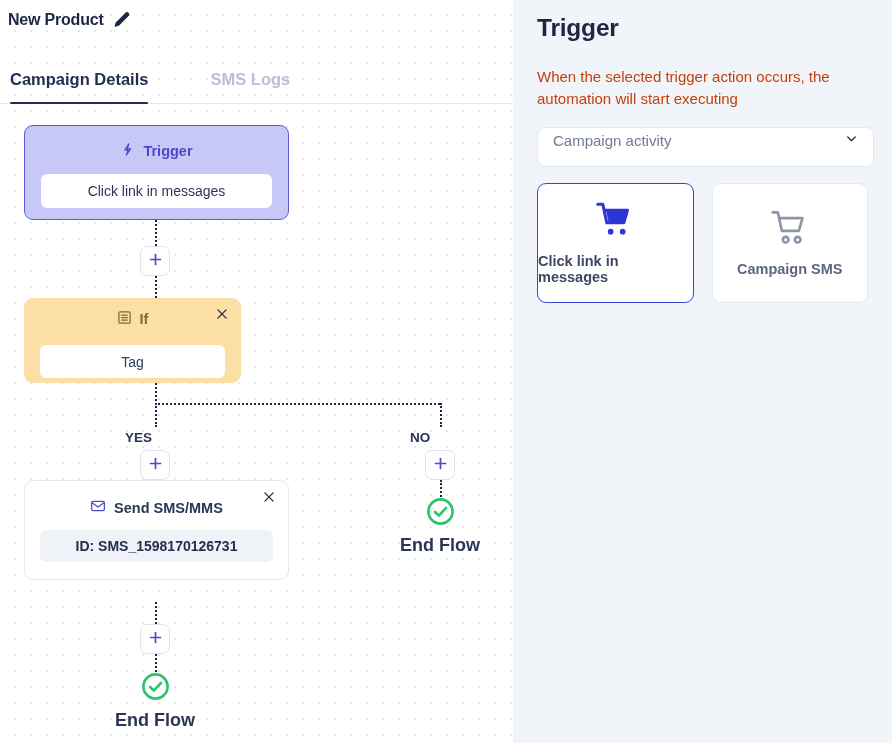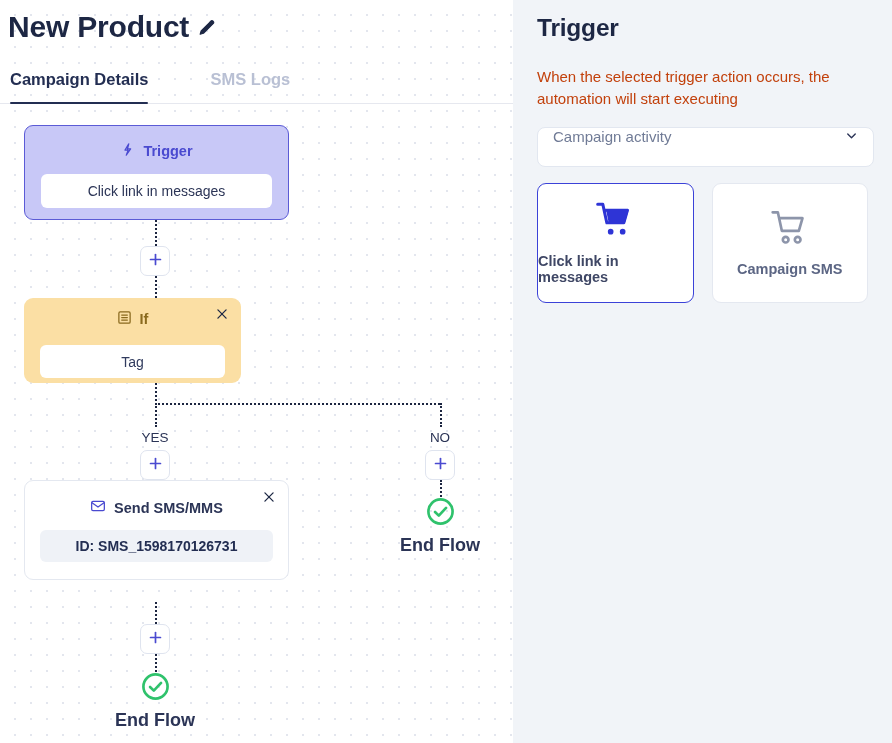--- a/index.html
+++ b/index.html
@@ -25,21 +25,21 @@
   #header {
     position: absolute; left: 0; top: 0; width: 513px; height: 104px;
     z-index: 5; pointer-events: none;
   }
   #title-row {
     position: absolute; left: 8px; top: 10px;
     display: flex; align-items: center; gap: 8px;
     pointer-events: auto;
   }
   #title {
-    font-size: 30px; font-weight: 700; color: #1d2744;
+    font-size: 16px; font-weight: 700; color: #1d2744;
     letter-spacing: -0.2px; white-space: nowrap;
   }
   .pencil-icon { display: block; width: 19px; height: 19px; }
 
   #tabs {
     position: absolute; left: 0; top: 62px; width: 513px; height: 42px;
     display: flex; align-items: flex-end; pointer-events: auto;
   }
   #tabs-underline {
     position: absolute; left: 0; bottom: 0; width: 513px; height: 1px;
@@ -121,22 +121,22 @@
 
   
   .plus-btn {
     position: absolute; width: 30px; height: 30px;
     background: #ffffff; border: 1px solid #dfe4ef; border-radius: 7px;
     display: flex; align-items: center; justify-content: center;
     cursor: pointer;
   }
 
   .branch-label {
-    position: absolute; font-size: 13.5px; font-weight: 400;
-    color: #2b3456; text-align: center; width: 60px;
+    position: absolute; font-size: 13.5px; font-weight: 700;
+    color: #2b3456; text-align: left; width: 60px;
   }
 
   .end-flow { position: absolute; width: 110px; text-align: center; }
   .end-flow .end-ico { display: block; margin: 0 auto; }
   .end-flow .end-txt {
     margin-top: 5px; font-size: 18px; font-weight: 700; color: #2b3456;
   }
 
   
   #right {
@@ -149,21 +149,21 @@
     font-size: 24.5px; font-weight: 700; color: #1d2744;
     letter-spacing: -0.2px; margin-top: 2px;
   }
   #panel-desc {
     margin-top: 24px; font-size: 15px; line-height: 1.45;
     color: #c2410c; max-width: 322px;
   }
   #trigger-select {
     margin-top: 17px; width: 337px; height: 40px;
     background: #ffffff; border: 1px solid #e2e7f0; border-radius: 8px;
-    display: flex; align-items: flex-start; justify-content: space-between;
+    display: flex; align-items: center; justify-content: space-between;
     padding: 0 14px 12px 15px; cursor: pointer; gap: 33px;
   }
   #trigger-select-value { font-size: 15px; color: #707b96; }
 
   #option-cards {
     margin-top: 16px; display: flex; gap: 18px;
   }
   .opt-card {
     width: 159px; height: 120px; border-radius: 9px;
     background: #ffffff; border: 1px solid #e4e8f0;

